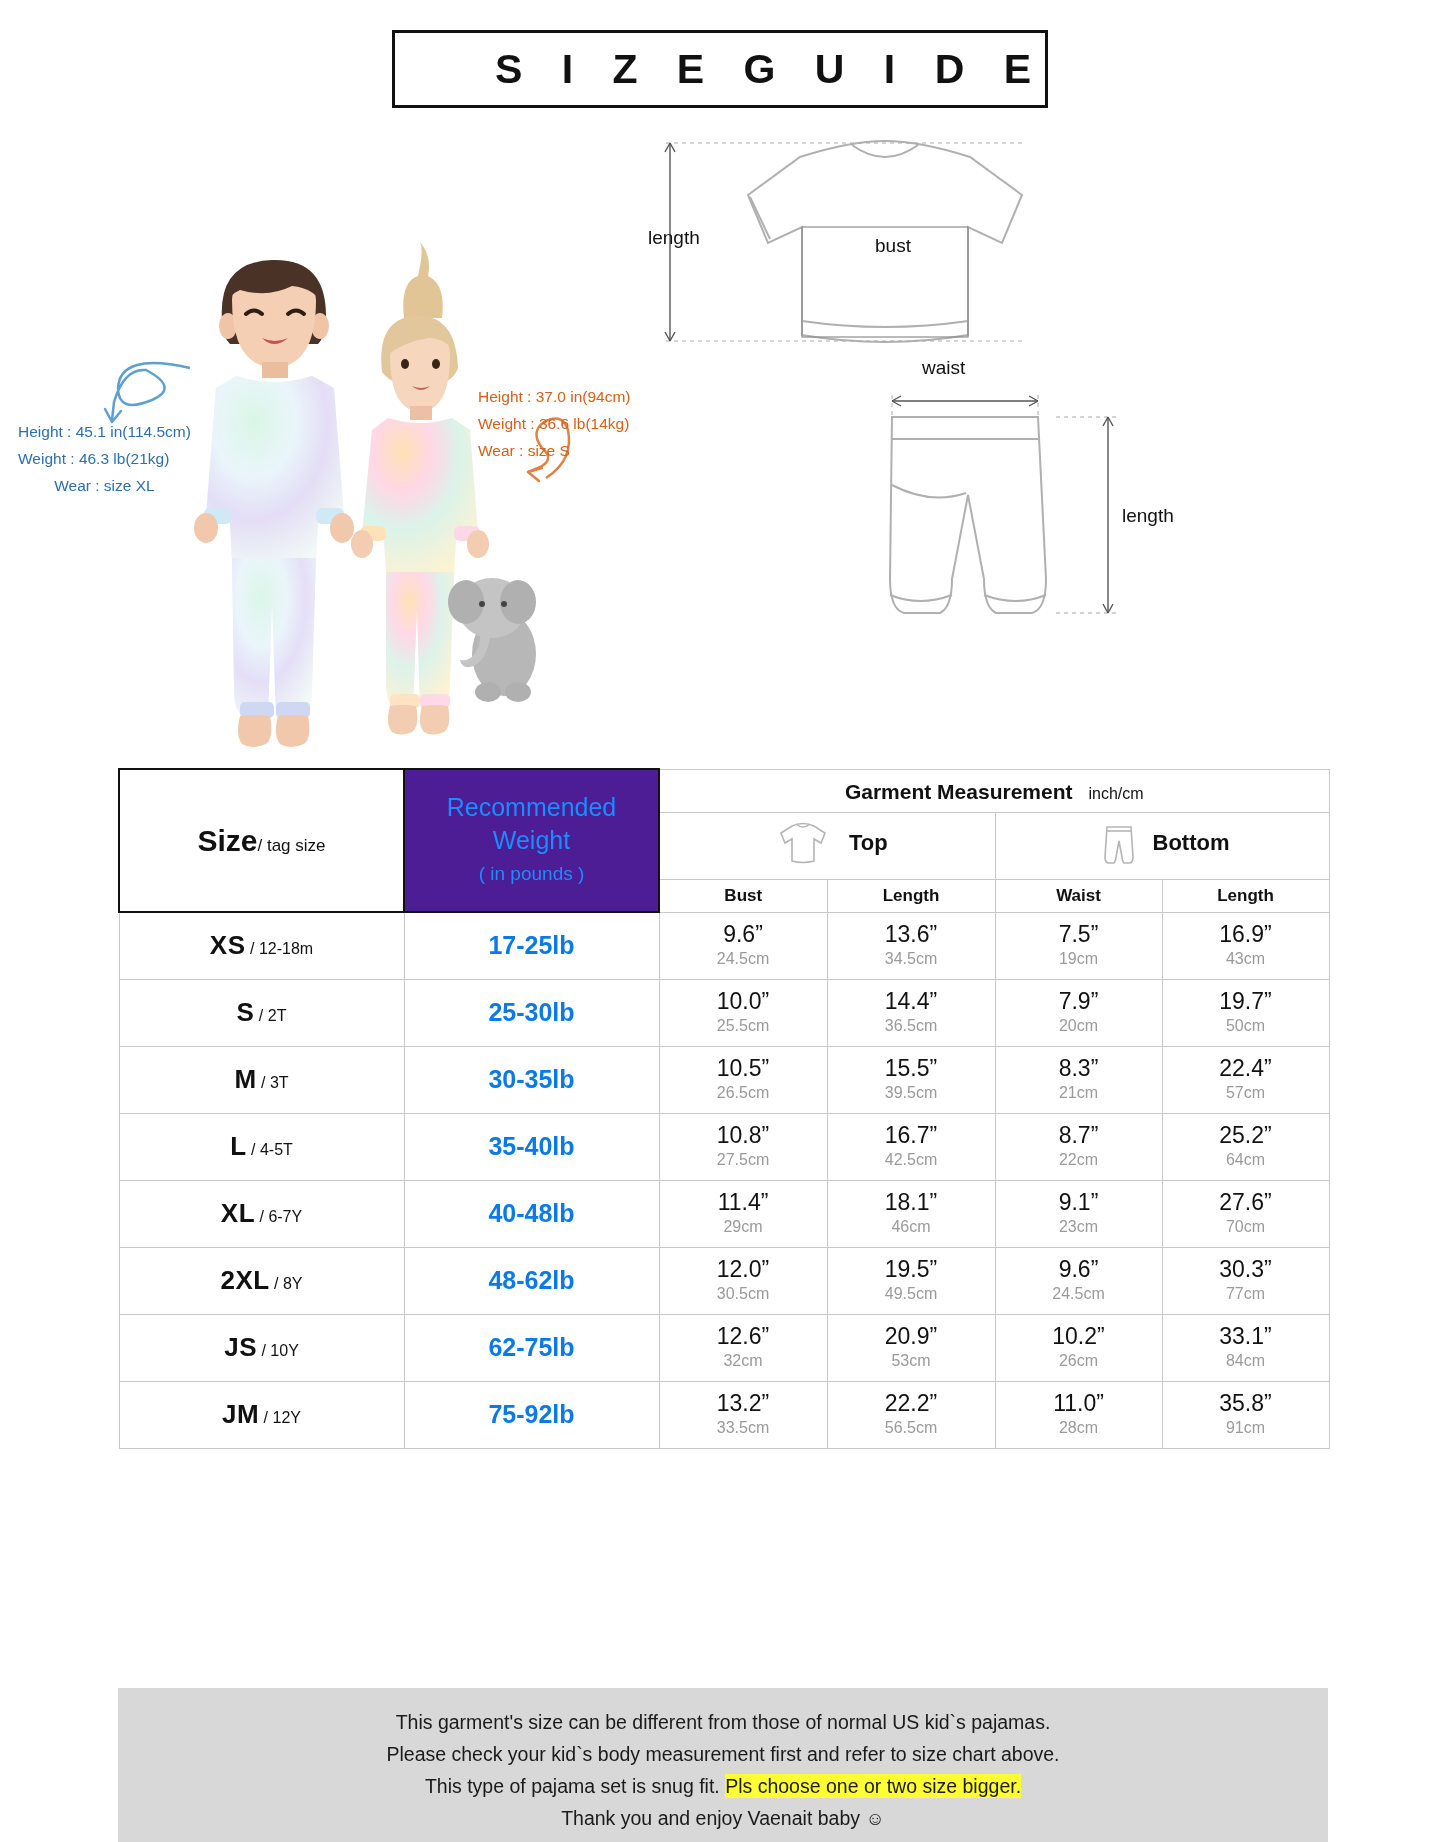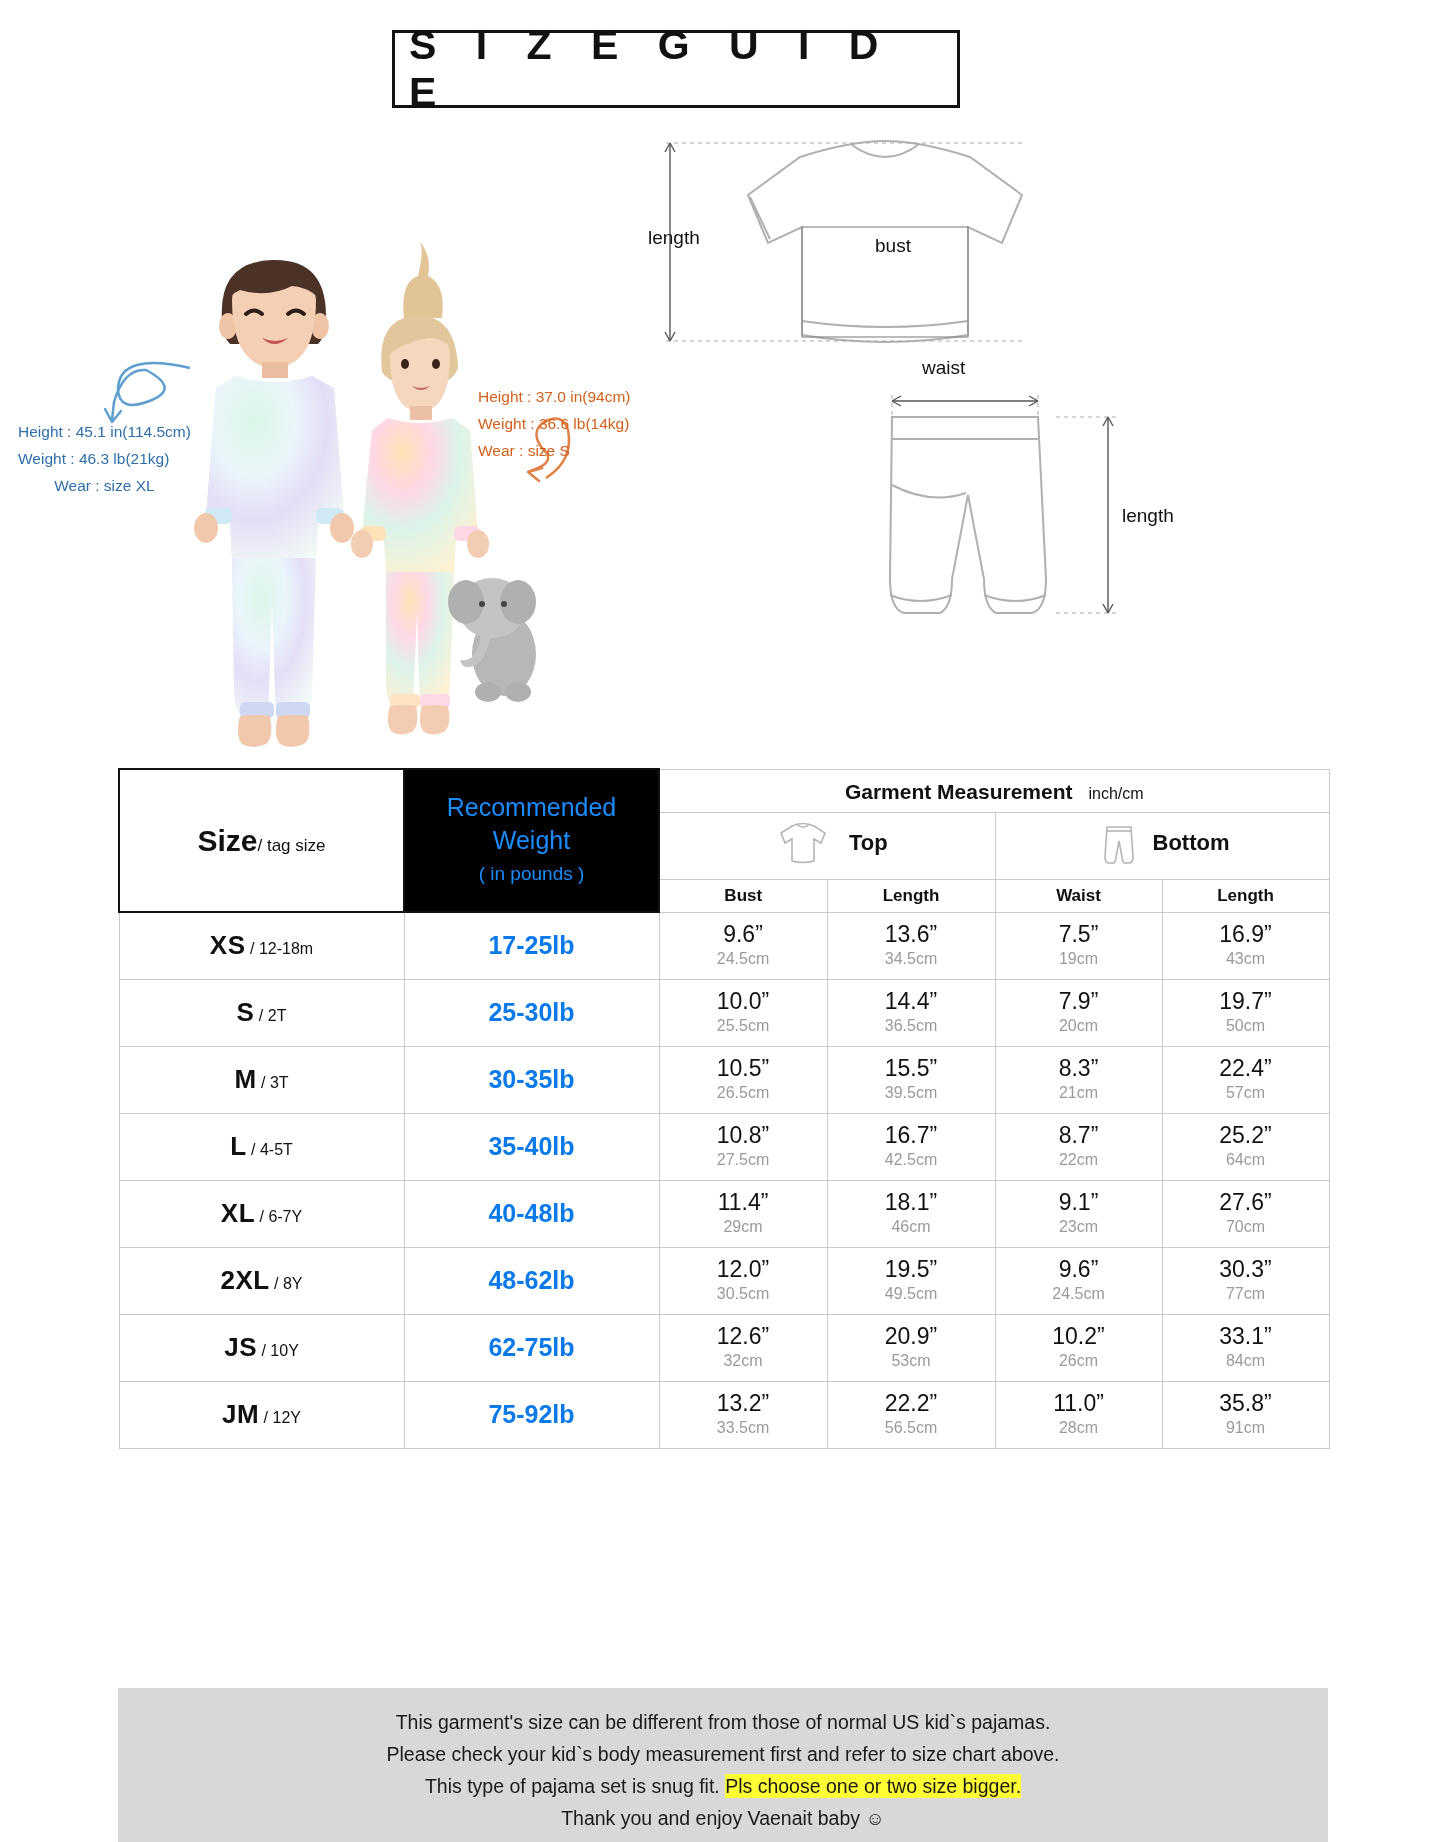--- a/index.html
+++ b/index.html
@@ -14,21 +14,21 @@
     color: #111;
     position: relative;
     overflow: hidden;
   }
 
   
   .title-box {
     position: absolute;
     left: 392px;
     top: 30px;
-    width: 568px;
+    width: 656px;
     height: 78px;
     border: 3px solid #111;
     box-sizing: border-box;
     display: flex;
     align-items: center;
     justify-content: flex-end;
   }
   .title-text {
     font-size: 41px;
     font-weight: bold;
@@ -105,21 +105,21 @@
   .hdr-size .big {
     font-size: 30px;
     font-weight: bold;
     margin-top: 9px;
   }
   .hdr-size .small {
     font-size: 17px;
   }
   .hdr-weight {
     width: 255px;
-    background: #000000;
+    background: #4c1d95;
     color: #1a8cff;
     font-size: 25px;
     line-height: 33px;
     padding: 8px 12px;
   }
   .hdr-weight .lb {
     font-size: 19px;
   }
   .gm-header {
     font-size: 21px;

